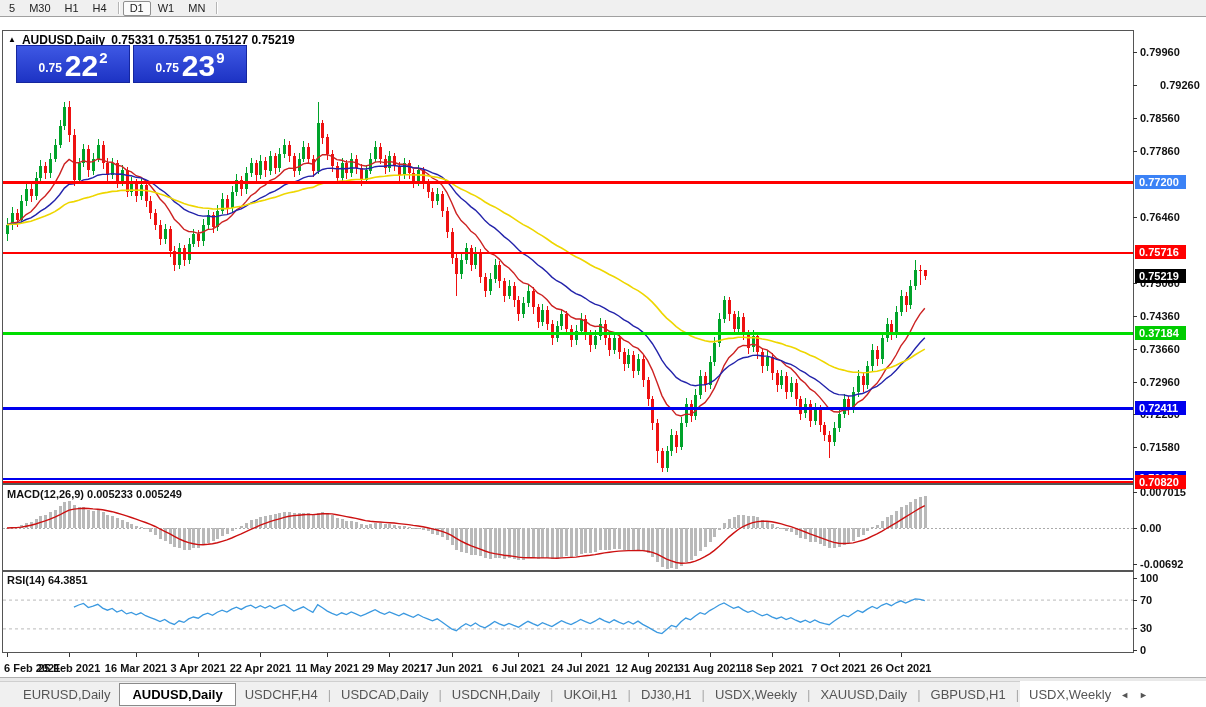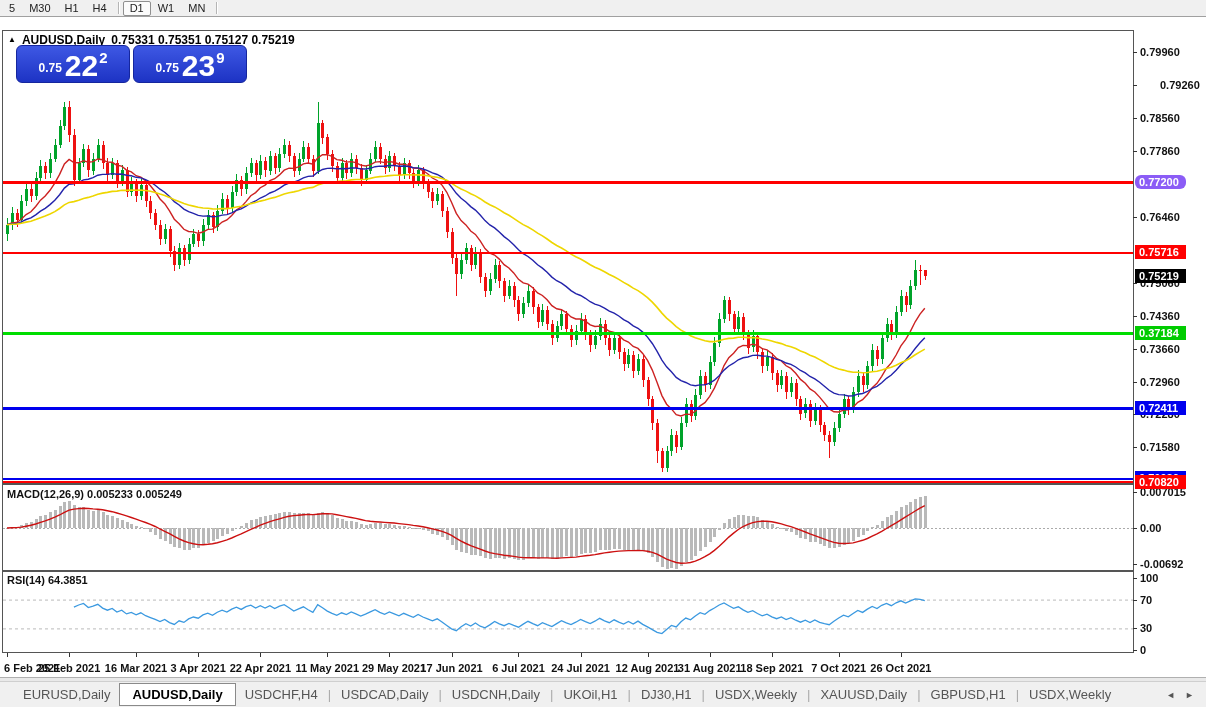--- a/index.html
+++ b/index.html
@@ -38,27 +38,27 @@
           font-size:13px;font-weight:bold;box-sizing:border-box;border-radius:1px}
   .spin{width:75px;height:21px;display:flex;border:1px solid #8a8a8a;box-sizing:border-box;background:#fff}
   .spin-btn{width:15px;display:flex;align-items:center;justify-content:center;font-size:7px;color:#333;
             background:linear-gradient(#fafafa,#dcdcdc);cursor:default}
   .spin-btn.l{border-right:1px solid #aaa}
   .spin-btn.r{border-left:1px solid #aaa}
   .spin-val{flex:1;display:flex;align-items:center;justify-content:center;font-size:13px;font-weight:bold;color:#000}
   .tp-prices{display:flex;gap:3px;margin-top:2px}
   .price-box{width:114px;height:38px;display:flex;align-items:flex-end;justify-content:center;
              background:linear-gradient(#3e58e4,#1d33c4);border:1px solid #15269e;color:#fff;
-             box-sizing:border-box;padding-bottom:2px;border-radius:6px}
+             box-sizing:border-box;padding-bottom:2px;border-radius:0}
   .price-box .pre{font-size:12px;font-weight:bold;margin:0 3px 5px 0}
   .price-box .big{font-size:30px;font-weight:bold;line-height:28px}
   .price-box .sup{font-size:15px;font-weight:bold;margin:0 0 14px 1px}
   
   .groove{position:absolute;top:677px;left:0;width:1206px;height:4px;background:#e9e9e9;border-top:1px solid #b0b0b0;box-sizing:border-box}
-  .tabbar{position:absolute;top:681px;left:0;width:1206px;height:26px;background:#f0f0f0;
+  .tabbar{position:absolute;top:681px;left:0;width:1020px;height:26px;background:#f0f0f0;
           border-top:1px solid #cfcfcf;display:flex;align-items:center;padding-left:14px;
           font-size:13px;color:#555;box-sizing:border-box}
   .tab{padding:3px 9px;white-space:nowrap;cursor:default}
   .tab.active{background:#fff;border:1px solid #8a8a8a;color:#000;font-weight:bold;padding:3px 12px}
   .tab-sep{color:#aaa;padding:0 1px}
   .tab-arrows{margin-left:auto;margin-right:12px;display:flex;gap:10px;color:#555;font-size:9px}
 </style>
 </head>
 <body>
 
@@ -745,21 +745,21 @@
       <div class="tickmark" style="top: 534px;"></div>
       <div class="tick" style="top: 533.513px;">-0.00692</div>
       <div class="tickmark" style="top: 548px;"></div>
       <div class="tick" style="top: 548px;">100</div>
       <div class="tickmark" style="top: 570px;"></div>
       <div class="tick" style="top: 569.6px;">70</div>
       <div class="tickmark" style="top: 598px;"></div>
       <div class="tick" style="top: 598.4px;">30</div>
       <div class="tickmark" style="top: 620px;"></div>
       <div class="tick" style="top: 620px;">0</div>
-      <div class="badge" style="top: 152.246px; background: #8b5cf6; border-radius: 6px;">0.77200</div>
+      <div class="badge" style="top: 152.246px; background: #3b82f6;">0.77200</div>
       <div class="badge" style="top: 222.276px; background: rgb(255, 0, 0);">0.75716</div>
       <div class="badge" style="top: 302.925px; background: rgb(0, 204, 0);">0.37184</div>
       <div class="badge" style="top: 378.241px; background: rgb(0, 0, 238);">0.72411</div>
       <div class="badge" style="top: 448.319px; background: rgb(0, 0, 238);">0.70926</div>
       <div class="badge" style="top: 452px; background: rgb(255, 0, 0);">0.70820</div>
       <div class="badge" style="top: 245.73px; background: rgb(0, 0, 0);">0.75219</div>
     </div>
 
   <div id="time-axis">
       <div class="date-tick" style="left: 5px;"></div>

